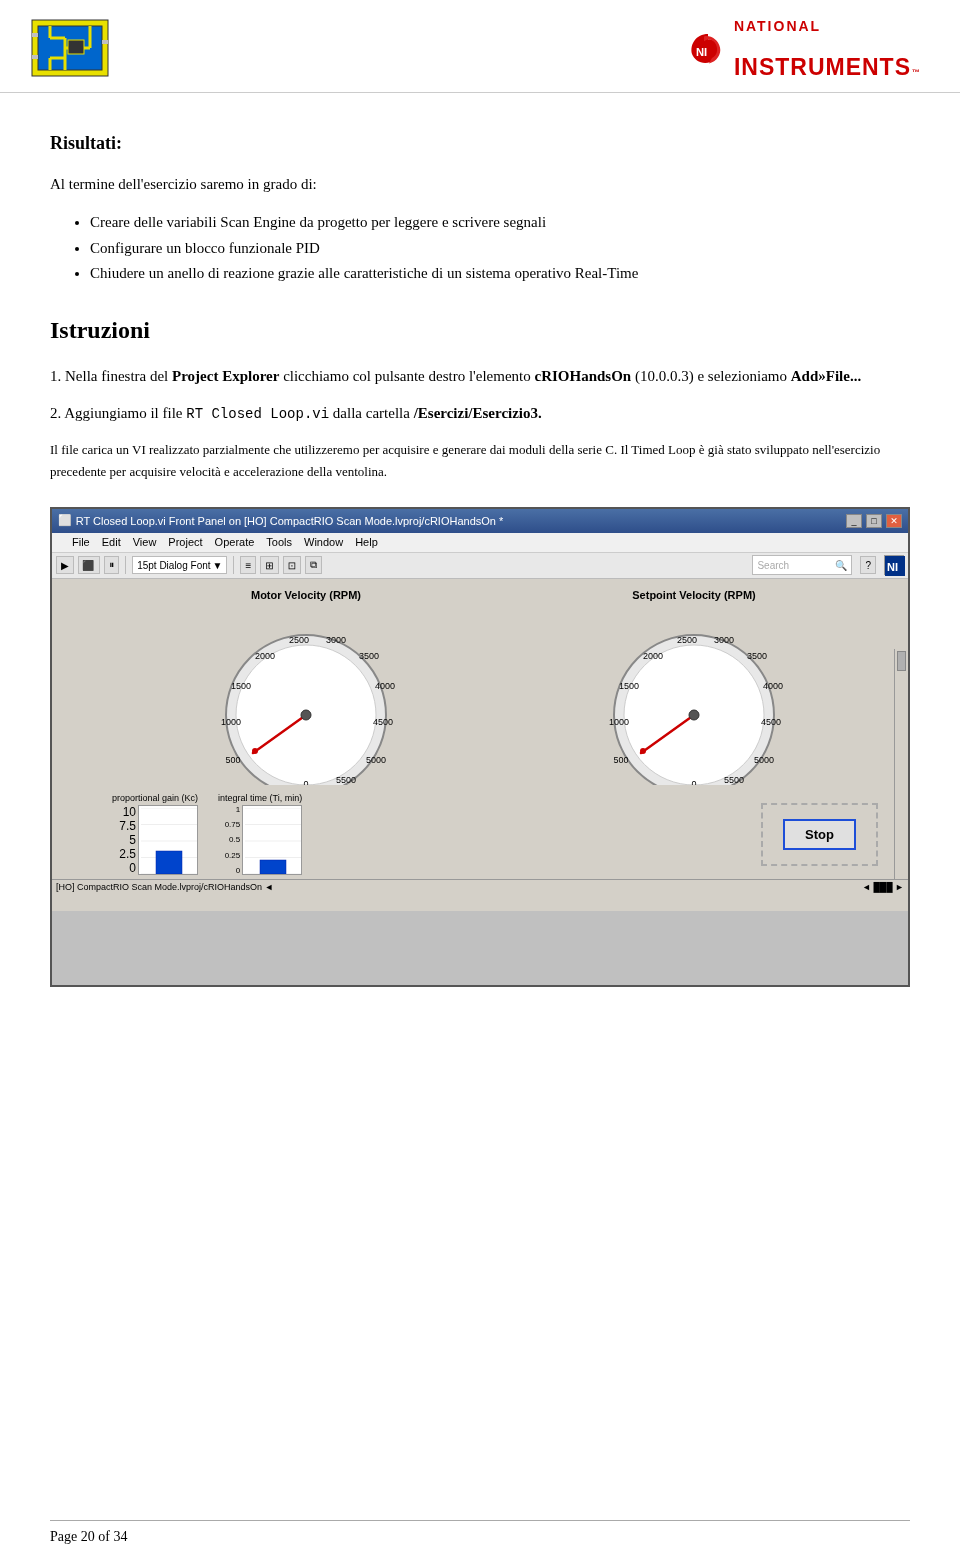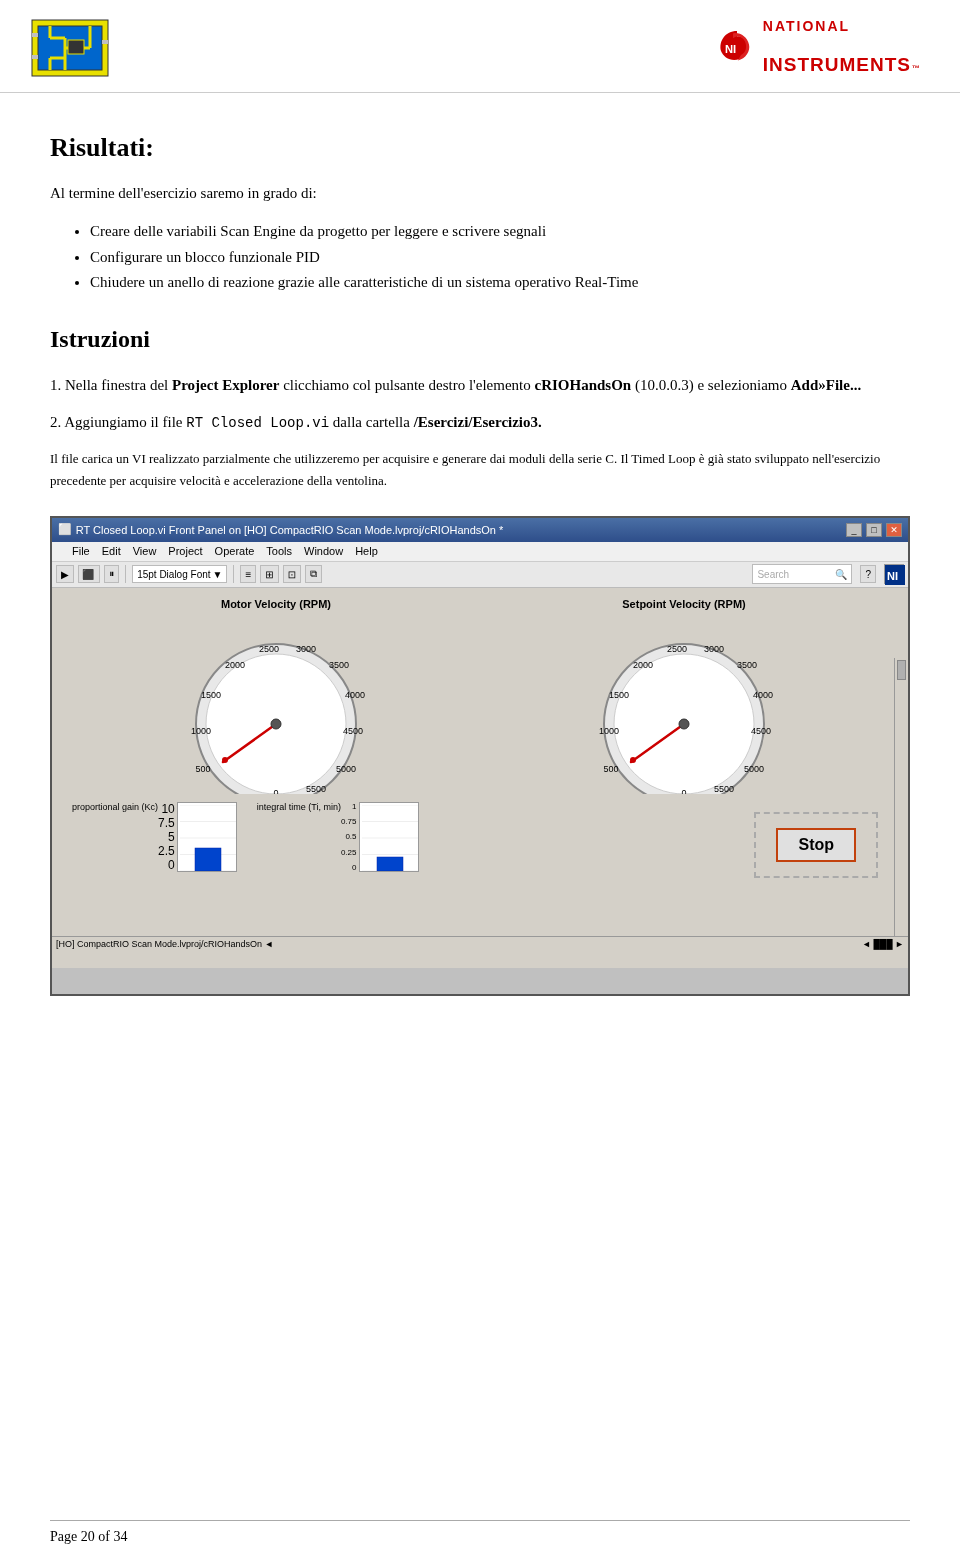--- a/index.html
+++ b/index.html
@@ -22,21 +22,21 @@
       margin-bottom: 30px;
     }
 
     
     .content {
       padding: 10px 50px 30px 50px;
     }
 
     
     .section-title {
-      font-size: 26px;
+      font-size: 18px;
       font-weight: bold;
       margin-bottom: 18px;
     }
 
     
     .intro-text {
       font-size: 15px;
       margin-bottom: 14px;
       line-height: 1.6;
     }
@@ -192,44 +192,44 @@
     .controls-row {
       display: flex;
       padding: 8px 20px;
       gap: 20px;
       background: #d4d0c8;
       align-items: flex-start;
     }
 
     .bar-chart-container {
       display: flex;
-      flex-direction: row;
-      align-items: flex-start;
+      flex-direction: column;
+      align-items: flex-end;
     }
 
     .bar-chart-label {
       font-family: Arial, sans-serif;
       font-size: 9px;
       margin-bottom: 2px;
     }
 
     .stop-btn-area {
       margin-left: auto;
       display: flex;
       align-items: center;
       justify-content: center;
       padding: 10px;
     }
 
     .stop-btn {
       background: #e0e0e0;
-      border: 2px solid #c2410c;
+      border: 2px solid #1d4ed8;
       padding: 6px 20px;
       font-family: Arial, sans-serif;
-      font-size: 16px;
+      font-size: 13px;
       font-weight: bold;
     }
 
     
     .win-statusbar {
       background: #d4d0c8;
       height: 16px;
       border-top: 1px solid #999;
       display: flex;
       align-items: center;
@@ -275,21 +275,21 @@
     }
     .ni-bird {
       width: 40px;
       height: 40px;
     }
     .ni-wordmark {
       font-family: Arial, sans-serif;
       font-weight: bold;
     }
     .ni-national { font-size: 14px; color: #cc0000; letter-spacing: 2px; }
-    .ni-instruments { font-size: 19px; color: #cc0000; letter-spacing: 1px; margin-top: 20px; }
+    .ni-instruments { font-size: 23px; color: #cc0000; letter-spacing: 1px; margin-top: 20px; }
     .ni-tm { font-size: 8px; color: #cc0000; vertical-align: super; }
   </style>
 </head>
 <body>
 
 <div class="header">
 
   <div>
     <svg width="80" height="60" viewBox="0 0 80 60">
 
@@ -409,21 +409,21 @@
       </div>
       <div class="toolbar-btn" style="margin-left:4px;">?</div>
       <div style="width:20px; height:20px; background:#ddd; border:1px solid #999; margin-left:4px;">
         <svg width="20" height="20" viewBox="0 0 20 20">
           <rect width="20" height="20" fill="#003087"></rect>
           <text x="2" y="15" font-family="Arial" font-weight="bold" font-size="11" fill="white">NI</text>
         </svg>
       </div>
     </div>
 
-    <div style="background:#d4d0c8; flex:1; position:relative; height:380px; overflow:hidden;">
+    <div style="background:#d4d0c8; flex:1; position:relative; height:332px; overflow:hidden;padding-left:40px;">
 
       <div class="gauges-row">
 
         <div class="gauge-container">
           <div class="gauge-label">Motor Velocity (RPM)</div>
           <svg width="190" height="180" viewBox="0 0 190 180">
 
             <circle cx="95" cy="110" r="80" fill="#e8e8e8" stroke="#888" stroke-width="2"></circle>
             <circle cx="95" cy="110" r="70" fill="white" stroke="#ccc" stroke-width="1"></circle>
 

